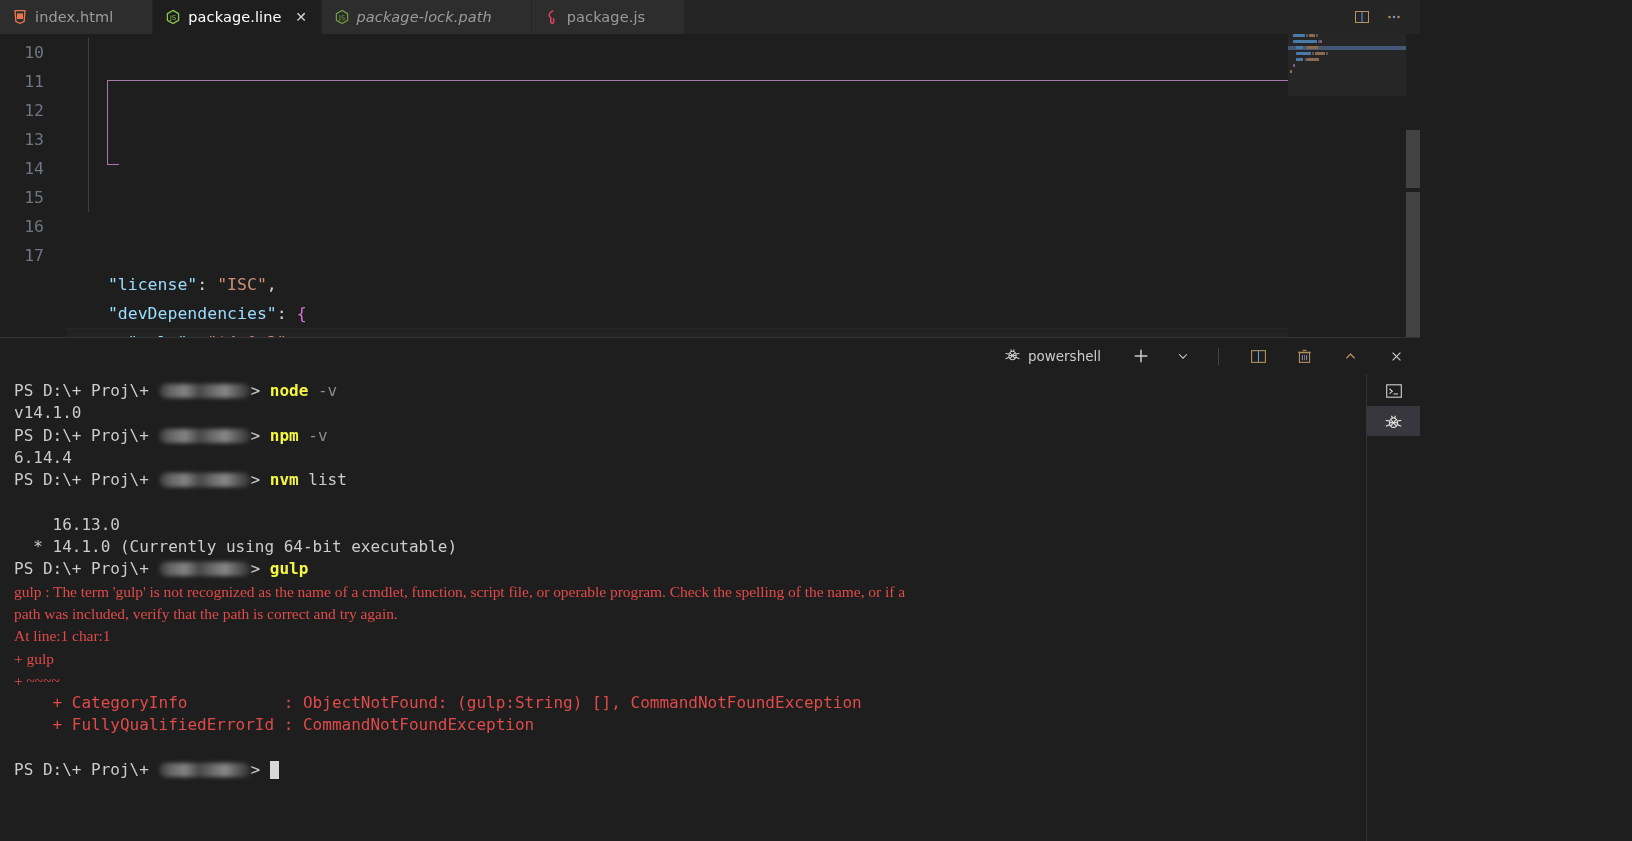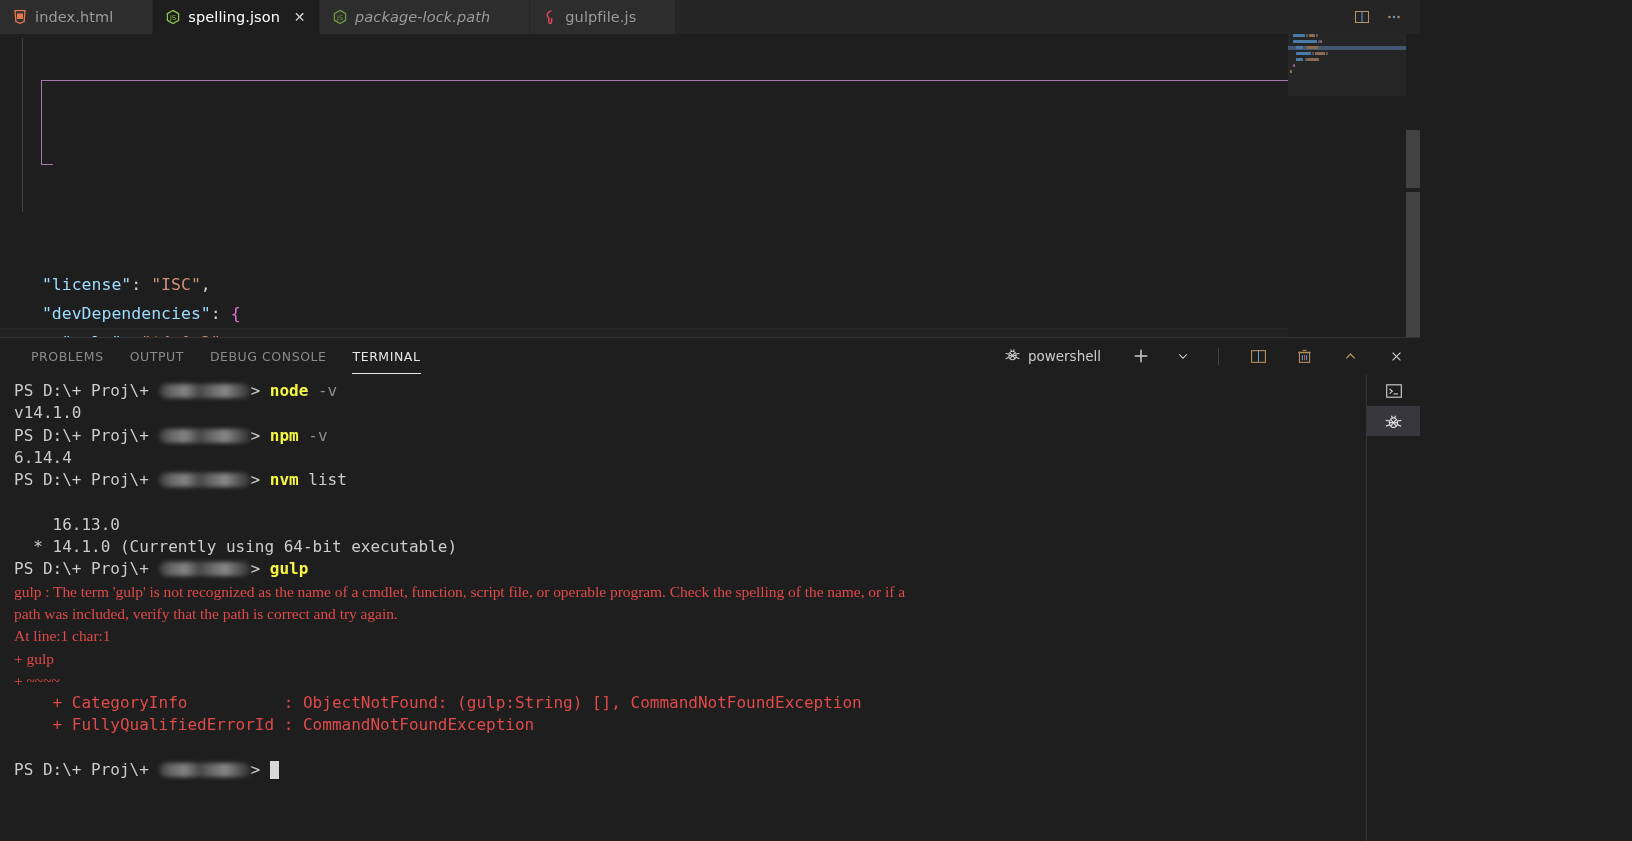--- a/index.html
+++ b/index.html
@@ -250,40 +250,40 @@
           <span class="tab-label">index.html</span>
           <span class="tab-close">✕</span>
         </div>
         <div class="tab active">
           <span class="tab-icon">
             <svg width="16" height="16" viewBox="0 0 16 16">
               <path d="M8 1.4l5.6 3.2v6.8L8 14.6 2.4 11.4V4.6z" fill="none" stroke="#8cc84b" stroke-width="1.3"></path>
               <text x="8" y="10.6" text-anchor="middle" font-size="6.4" fill="#8cc84b" font-family="&quot;DejaVu Sans&quot;, sans-serif">JS</text>
             </svg>
           </span>
-          <span class="tab-label">spelling.json</span>
+          <span class="tab-label">package.line</span>
           <span class="tab-close">✕</span>
         </div>
         <div class="tab italic">
           <span class="tab-icon">
             <svg width="16" height="16" viewBox="0 0 16 16">
               <path d="M8 1.4l5.6 3.2v6.8L8 14.6 2.4 11.4V4.6z" fill="none" stroke="#6f9a3c" stroke-width="1.3"></path>
               <text x="8" y="10.6" text-anchor="middle" font-size="6.4" fill="#6f9a3c" font-family="&quot;DejaVu Sans&quot;, sans-serif">JS</text>
             </svg>
           </span>
           <span class="tab-label">package-lock.path</span>
           <span class="tab-close">✕</span>
         </div>
         <div class="tab">
           <span class="tab-icon">
             <svg width="16" height="16" viewBox="0 0 16 16">
               <path d="M9.4 1.6c-2.6 1-4.2 2.6-4.2 4.6 0 1.2.6 2 1.6 2.6v4.2c0 .8.6 1.4 1.4 1.4s1.4-.6 1.4-1.4V9.2" fill="none" stroke="#e0455a" stroke-width="1.5"></path>
             </svg>
           </span>
-          <span class="tab-label">gulpfile.js</span>
+          <span class="tab-label">package.js</span>
           <span class="tab-close">✕</span>
         </div>
       </div>
     <div class="tabbar-actions">
       <div class="tbtn">
         <svg width="16" height="16" viewBox="0 0 16 16">
             <rect x="1.5" y="2.5" width="13" height="11" fill="none" stroke="#b8935f" stroke-width="1"></rect>
             <line x1="8" y1="2.5" x2="8" y2="13.5" stroke="#6a9ed4" stroke-width="1"></line>
           </svg>
       </div>
@@ -291,20 +291,30 @@
         <svg width="16" height="16" viewBox="0 0 16 16">
             <circle cx="3.5" cy="8" r="1.2" fill="#b8935f"></circle>
             <circle cx="8" cy="8" r="1.2" fill="#6a9ed4"></circle>
             <circle cx="12.5" cy="8" r="1.2" fill="#b8935f"></circle>
           </svg>
       </div>
     </div>
   </div>
 
   <div class="editor">
+    <div class="gutter" id="gutter-host">
+        <div>10</div>
+        <div>11</div>
+        <div>12</div>
+        <div>13</div>
+        <div>14</div>
+        <div>15</div>
+        <div>16</div>
+        <div>17</div>
+      </div>
     <div class="code-area" id="code-host">
       
       <div class="indent-guide" style="left:22px;top:4px;height:174px;"></div>
       
       <div class="bracket-guide-top" style="left:41px;top:46px;width:1348px;"></div>
       <div class="bracket-guide" style="left:41px;top:46px;height:84px;"></div>
       <div class="bracket-guide-bot" style="left:41px;top:130px;width:12px;"></div>
     <div class="code-line"><span class="tk-punc">  </span><span class="tk-key">"license"</span><span class="tk-punc">: </span><span class="tk-str">"ISC"</span><span class="tk-punc">,</span></div><div class="code-line"><span class="tk-punc">  </span><span class="tk-key">"devDependencies"</span><span class="tk-punc">: </span><span class="tk-brace-pink">{</span></div><div class="code-line current"><span class="tk-punc">    </span><span class="tk-key">"gulp"</span><span class="tk-punc">: </span><span class="tk-str">"^4.0.2"</span><span class="tk-punc">,</span></div></div>
 
     <div class="minimap">
@@ -350,34 +360,20 @@
     </div>
 
     <div class="editor-scroll-track">
       <div class="editor-scroll-thumb" style="top:96px;height:58px;"></div>
       <div class="editor-scroll-thumb" style="top:158px;height:145px;"></div>
     </div>
   </div>
 
   <div class="panel">
     <div class="panel-header">
-      <div class="panel-tabs" id="panel-tabs-host">
-          <div class="panel-tab">
-            <span>PROBLEMS</span>
-          </div>
-          <div class="panel-tab">
-            <span>OUTPUT</span>
-          </div>
-          <div class="panel-tab">
-            <span>DEBUG CONSOLE</span>
-          </div>
-          <div class="panel-tab active">
-            <span>TERMINAL</span>
-          </div>
-        </div>
       <div class="panel-actions">
         <div class="shell-chip">
           <span>
             <svg width="17" height="17" viewBox="0 0 16 16">
               <ellipse cx="8" cy="9" rx="3.4" ry="4" fill="none" stroke="#cfcfcf" stroke-width="1"></ellipse>
               <line x1="4.6" y1="9" x2="11.4" y2="9" stroke="#cfcfcf" stroke-width="1"></line>
               <line x1="5.6" y1="6.2" x2="10.4" y2="11.8" stroke="#cfcfcf" stroke-width="1"></line>
               <line x1="10.4" y1="6.2" x2="5.6" y2="11.8" stroke="#cfcfcf" stroke-width="1"></line>
               <line x1="1.5" y1="7" x2="4.6" y2="7.6" stroke="#cfcfcf" stroke-width="1"></line>
               <line x1="14.5" y1="7" x2="11.4" y2="7.6" stroke="#cfcfcf" stroke-width="1"></line>

